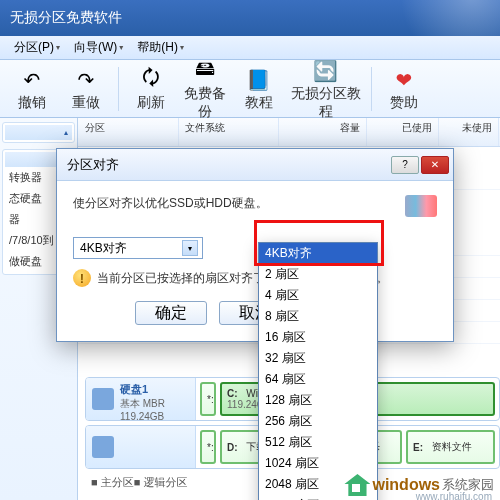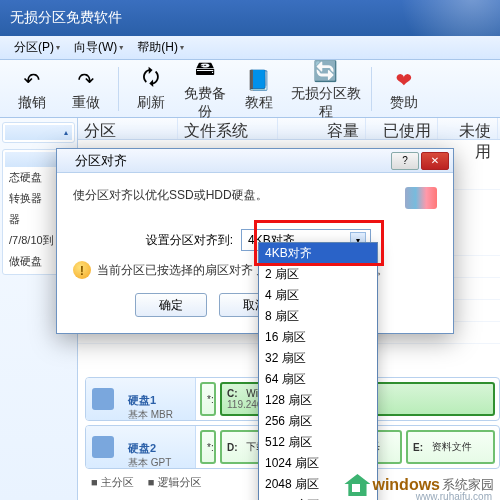--- a/index.html
+++ b/index.html
@@ -17,55 +17,55 @@
   .sep { width:1px; height:44px; background:#c5d9f2; margin:0 4px; }
 
   .workarea { position:relative; height: calc(500px - 36px - 24px - 58px); display:flex; }
   .sidebar { width:78px; background:linear-gradient(180deg,#f6faff,#e9f3ff); border-right:1px solid #b8d1ee; padding:4px 2px; font-size:12px; color:#333; }
   .sidecard { background:#fff; border:1px solid #cfe1f6; border-radius:3px; margin-bottom:6px; padding:2px; }
   .sidehdr { background:linear-gradient(180deg,#e4f0ff,#d2e6fc); padding:3px 4px; font-size:11px; color:#2a5fa8; display:flex; justify-content:space-between; }
   .sidehdr .tri { font-size:8px; }
   .sideitem { padding:3px 4px; font-size:11px; white-space:nowrap; overflow:hidden; }
 
   .main { flex:1; background:#fff; position:relative; }
-  .gridhdr { height:22px; background:linear-gradient(180deg,#fafcff,#e6f0fd); border-bottom:1px solid #c9dcf4; display:flex; font-size:16px; color:#333; }
+  .gridhdr { height:29px; background:linear-gradient(180deg,#fafcff,#e6f0fd); border-bottom:1px solid #c9dcf4; display:flex; font-size:10px; color:#333;justify-content:center; }
   .gridhdr div { border-right:1px solid #dbe8fa; padding:3px 6px; }
   .colA{width:100px}.colB{width:100px}.colC{width:88px;text-align:right}.colD{width:72px;text-align:right}.colE{width:60px;text-align:right}
   .gridbody { position:absolute; top:22px; left:0; right:0; bottom:0; overflow:hidden; }
   .row { display:flex; height:22px; align-items:center; border-bottom:1px solid #f0f5fc; }
   .row div { padding:0 6px; }
 
   
   .disks { position:absolute; left:85px; right:0; bottom:8px; }
   .diskcard { background:#fff; border:1px solid #b8d1ee; border-radius:4px; margin:4px 0; display:flex; align-items:stretch; height:44px; overflow:hidden; }
-  .diskhead { width:110px; background:linear-gradient(180deg,#eef6ff,#d9ebff); border-right:1px solid #c7ddf7; padding:15px 6px; font-size:11px; display:flex; gap:14px; }
+  .diskhead { width:110px; background:linear-gradient(180deg,#eef6ff,#d9ebff); border-right:1px solid #c7ddf7; padding:4px 6px; font-size:11px; display:flex; gap:6px; }
   .diskhead .dicon { width:22px; height:22px; background:#7aa7dd; border-radius:3px; align-self:center; }
   .parts { flex:1; display:flex; gap:4px; padding:4px; }
   .part { border:2px solid #6fbf6f; border-radius:3px; background:linear-gradient(180deg,#f6fff6,#e7fbe7); padding:3px 5px; font-size:10px; color:#333; display:flex; flex-direction:column; justify-content:center; overflow:hidden; }
   .part.sel { border-color:#2f8f2f; background:linear-gradient(180deg,#d7f5d7,#b9edb9); }
   .partline { display:flex; align-items:center; gap:3px; }
   .subinfo { font-size:10px; color:#666; }
 
   
   .modal { position:absolute; left:56px; top:148px; width:398px; background:#fff; border:1px solid #6d93c1; box-shadow:0 6px 24px rgba(0,0,0,.35); z-index:20; }
-  .modal .mtitle { height:24px; background:linear-gradient(180deg,#f4f8ff,#dce9fb); display:flex; align-items:center; justify-content:space-between; padding:0 4px 0 18px; font-size:13px; border-bottom:1px solid #b8d1ee; }
+  .modal .mtitle { height:32px; background:linear-gradient(180deg,#f4f8ff,#dce9fb); display:flex; align-items:center; justify-content:space-between; padding:0 4px 0 10px; font-size:13px; border-bottom:1px solid #b8d1ee; }
   .winbtns { display:flex; gap:2px; }
   .winbtn { width:28px; height:18px; border:1px solid #8aa; background:linear-gradient(180deg,#f6f6f6,#dcdcdc); border-radius:2px; font-size:10px; display:flex; align-items:center; justify-content:center; }
   .winbtn.close { background:linear-gradient(180deg,#d84a3a,#b22); color:#fff; border-color:#a22; }
   .modal .mbody { padding:14px 16px 16px; }
   .desc { font-size:12px; color:#333; margin-bottom:20px; display:flex; justify-content:space-between; align-items:flex-start; }
   .chipicon { width:32px; height:22px; background:linear-gradient(90deg,#9ac,#7bd,#f9a,#f77); border-radius:3px; }
   .formrow { display:flex; align-items:center; gap:8px; margin:6px 0 8px; }
   .formrow .lbl { width:160px; text-align:right; font-size:12px; }
   .combo { border:1px solid #7ea3cf; height:22px; width:130px; display:flex; align-items:center; justify-content:space-between; padding:0 4px 0 6px; background:#fff; font-size:12px; }
   .combo .cchev { width:16px; height:16px; background:linear-gradient(180deg,#e2efff,#c5ddf9); border:1px solid #9abde4; display:flex; align-items:center; justify-content:center; font-size:8px; }
   .warn { display:flex; align-items:center; gap:6px; font-size:12px; color:#333; margin:10px 0 14px; }
   .warn .wicon { width:18px; height:18px; border-radius:50%; background:radial-gradient(circle at 40% 35%, #ffe27a, #f5a623); display:flex; align-items:center; justify-content:center; font-weight:bold; color:#8a5a00; font-size:13px; }
   .btnrow { display:flex; justify-content:center; gap:12px; }
-  .btn { min-width:72px; height:24px; border:1px solid #8aa7c8; background:linear-gradient(180deg,#fdfefe,#e5eefb); border-radius:3px; font-size:12px; display:flex; align-items:center; justify-content:center; }
+  .btn { min-width:72px; height:24px; border:1px solid #8aa7c8; background:linear-gradient(180deg,#fdfefe,#e5eefb); border-radius:3px; font-size:16px; display:flex; align-items:center; justify-content:center; }
 
   
   .dropdown { position:absolute; left:258px; top:242px; width:120px; background:#fff; border:1px solid #5e84b3; z-index:30; font-size:12px; box-shadow:0 4px 14px rgba(0,0,0,.25); }
   .dropdown .opt { padding:2px 6px; white-space:nowrap; }
   .dropdown .opt.hi { background:#2a63c8; color:#fff; }
   .redbox { position:absolute; border:3px solid #e11; pointer-events:none; z-index:31; }
   .redbox.a { left:254px; top:220px; width:130px; height:46px; }
 
   
   .watermark { position:absolute; right:6px; bottom:4px; z-index:50; display:flex; align-items:center; gap:2px; font-size:16px; color:#666; }
@@ -138,22 +138,22 @@
       <div class="sidehdr">
           <span></span>
           <span class="tri">▴</span>
         </div>
     </div>
     <div class="sidecard">
       <div class="sidehdr">
           <span></span>
           <span class="tri">▴</span>
         </div>
+      <div class="sideitem">转换器</div>
       <div class="sideitem">态硬盘</div>
-      <div class="sideitem">转换器</div>
       <div class="sideitem">器</div>
       <div class="sideitem">/7/8/10到</div>
       <div class="sideitem">做硬盘</div>
     </div>
   </div>
 
   <div class="main">
     <div class="gridhdr">
       <div class="colA">分区</div>
       <div class="colB">文件系统</div>
@@ -212,61 +212,56 @@
         </div>
       <div class="part sel" style="flex:1">
         <div class="partline"><b>C:</b>&nbsp;<span>Win7 OS</span></div>
         <div class="subinfo">119.24GB NTFS</div>
       </div>
     </div>
   </div>
   <div class="diskcard">
     <div class="diskhead">
       <div class="dicon"></div>
-      <div>
-        <div style="font-weight:bold;color:#2a5fa8">硬盘2</div>
-        <div class="subinfo">基本 GPT</div>
-      </div>
     </div>
     <div class="parts">
       <div class="part" style="flex:0 0 16px">
           <span>*:</span>
         </div>
       <div class="part" style="flex:1">
           <div class="partline"><b>D:</b>&nbsp;<span>下载</span></div>
         </div>
       <div class="part" style="flex:1">
           <div class="partline"><b>G:</b>&nbsp;<span>视频娱乐</span></div>
         </div>
       <div class="part" style="flex:1">
           <div class="partline"><b>E:</b>&nbsp;<span>资料文件</span></div>
         </div>
     </div>
   </div>
-  <div style="display:flex;gap:14px;padding:2px 6px;font-size:11px;color:#555">
+  <div style="display:flex;padding:2px 6px;font-size:11px;color:#555">
     <span>■ <span>主分区</span></span>
     <span>■ <span>逻辑分区</span></span>
   </div>
 </div>
 
 <div class="modal">
   <div class="mtitle">
     <span>分区对齐</span>
     <div class="winbtns">
       <div class="winbtn">?</div>
       <div class="winbtn close">✕</div>
     </div>
   </div>
   <div class="mbody">
     <div class="desc">
       <span>使分区对齐以优化SSD或HDD硬盘。</span>
       <div class="chipicon"></div>
     </div>
     <div class="formrow">
-      <div class="lbl">设置分区对齐到:</div>
       <div class="combo">
         <span>4KB对齐</span>
         <span class="cchev">▾</span>
       </div>
     </div>
     <div class="warn">
       <div class="wicon">!</div>
       <span>当前分区已按选择的扇区对齐了,它不需要被再次对齐。</span>
     </div>
     <div class="btnrow">

